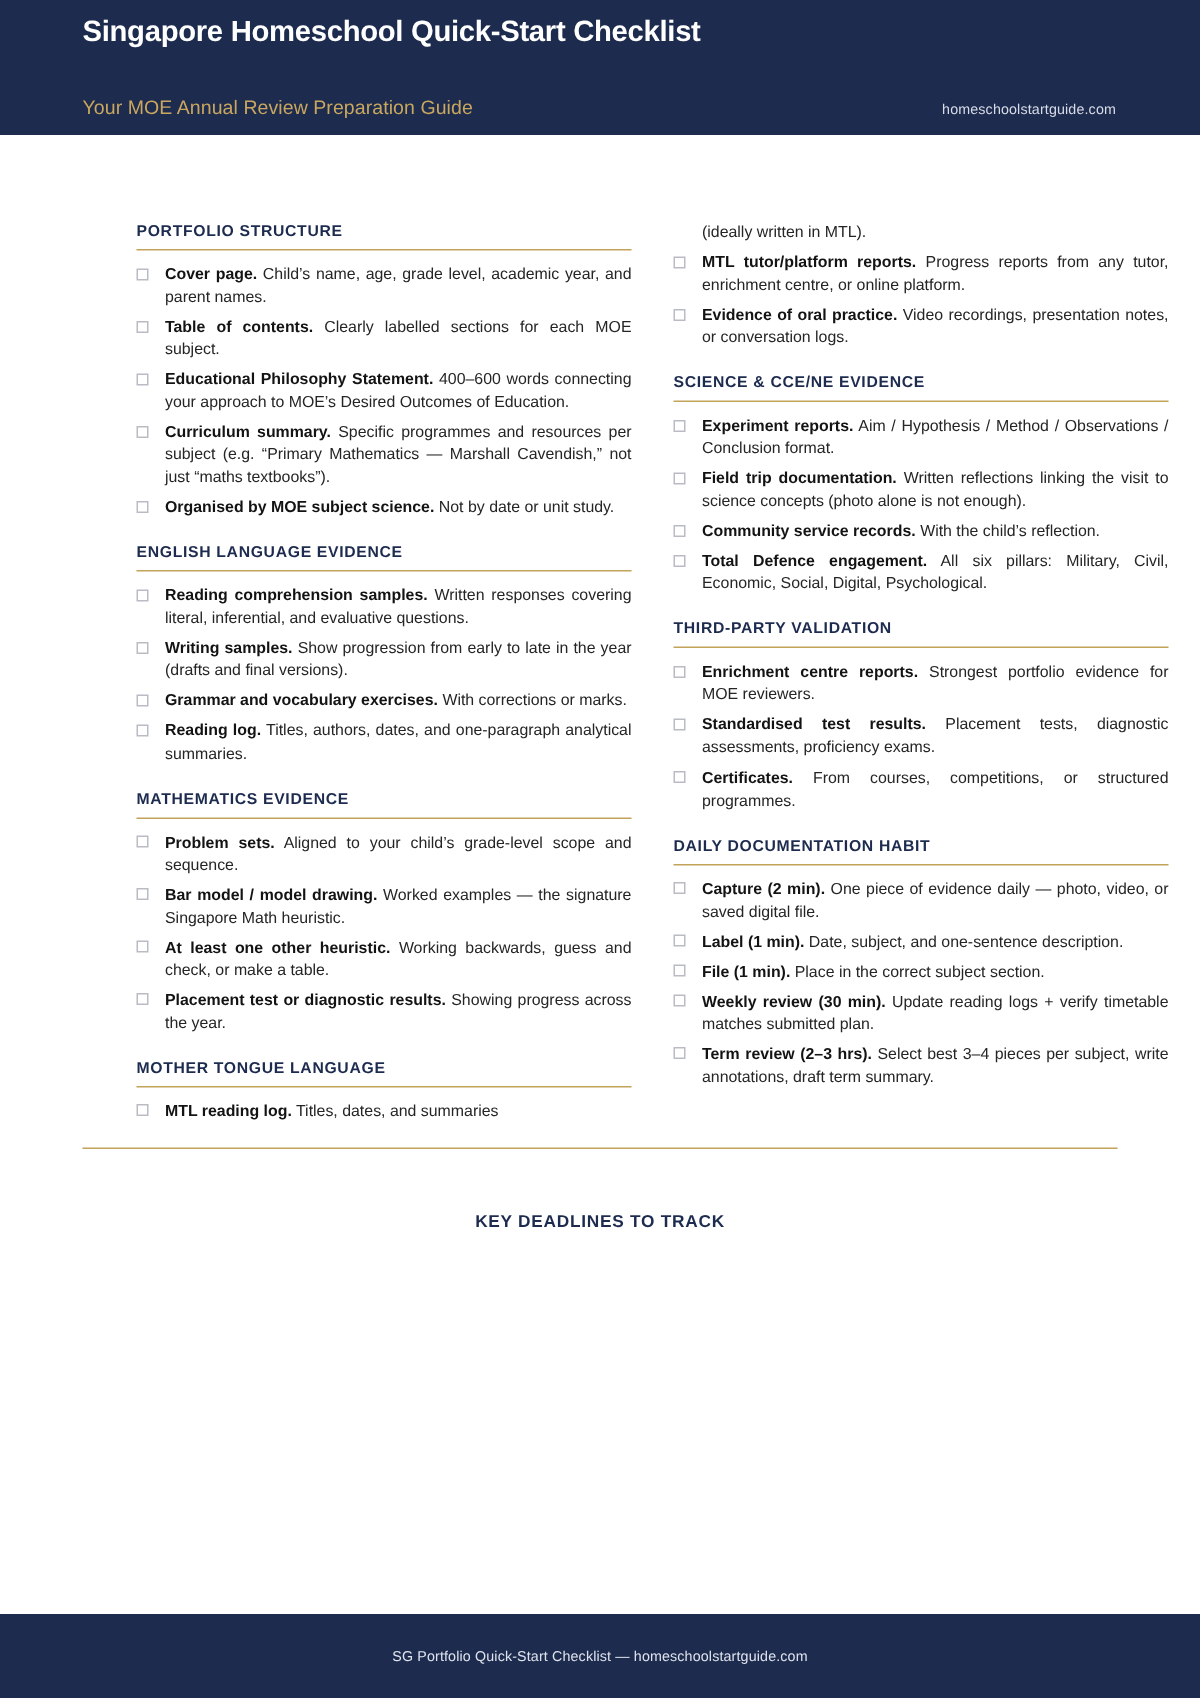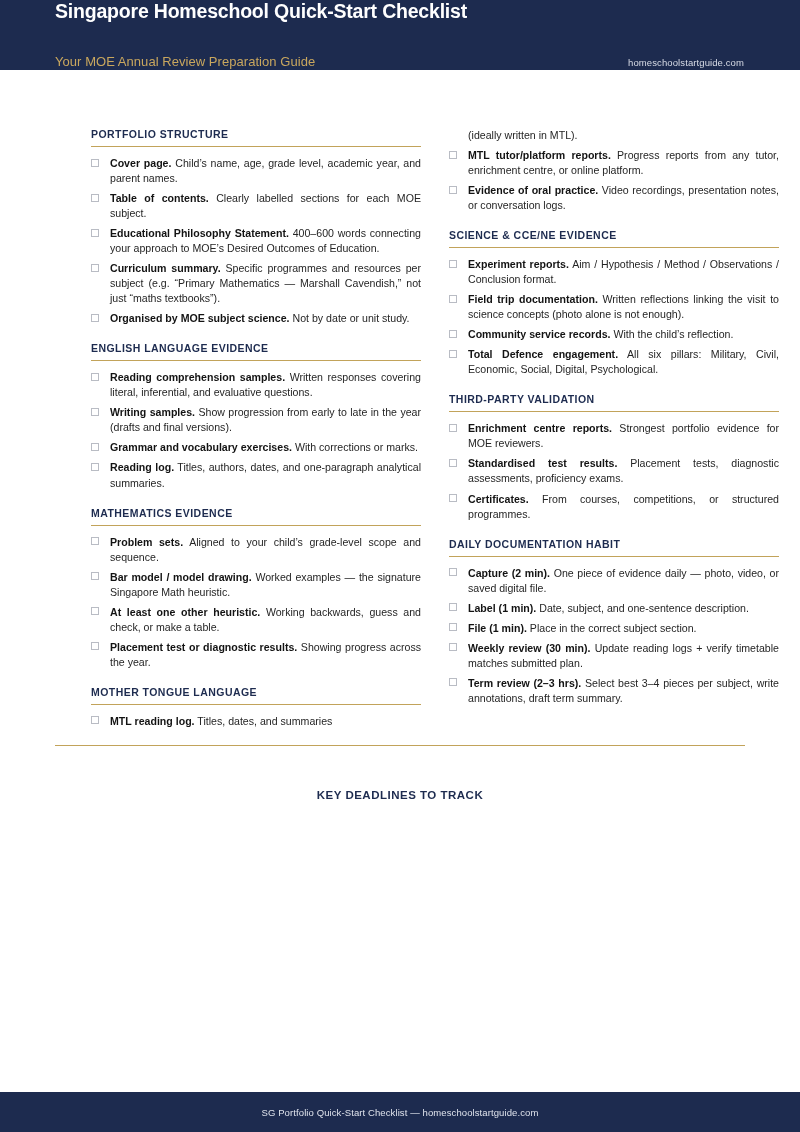--- a/index.html
+++ b/index.html
@@ -13,21 +13,21 @@
     width: 800px;
     min-height: 1132px;
     position: relative;
     color: #1d1d1d;
     -webkit-font-smoothing: antialiased;
   }
 
   
   .header {
     background: #1d2b4f;
-    height: 70px;
+    height: 90px;
     padding: 0 55px;
     box-sizing: border-box;
     display: flex;
     flex-direction: column;
     justify-content: center;
     position: relative;
   }
   .header-title {
     color: #ffffff;
     font-size: 19.5px;
@@ -152,21 +152,21 @@
     letter-spacing: 0.5px;
     margin-top: 43px;
   }
 
   
   .footer {
     position: absolute;
     left: 0;
     right: 0;
     bottom: 0;
-    height: 40px;
+    height: 56px;
     background: #1d2b4f;
     display: flex;
     align-items: center;
     justify-content: center;
   }
   .footer-text {
     color: #dfe3ec;
     font-size: 9.5px;
     letter-spacing: 0.1px;
   }

